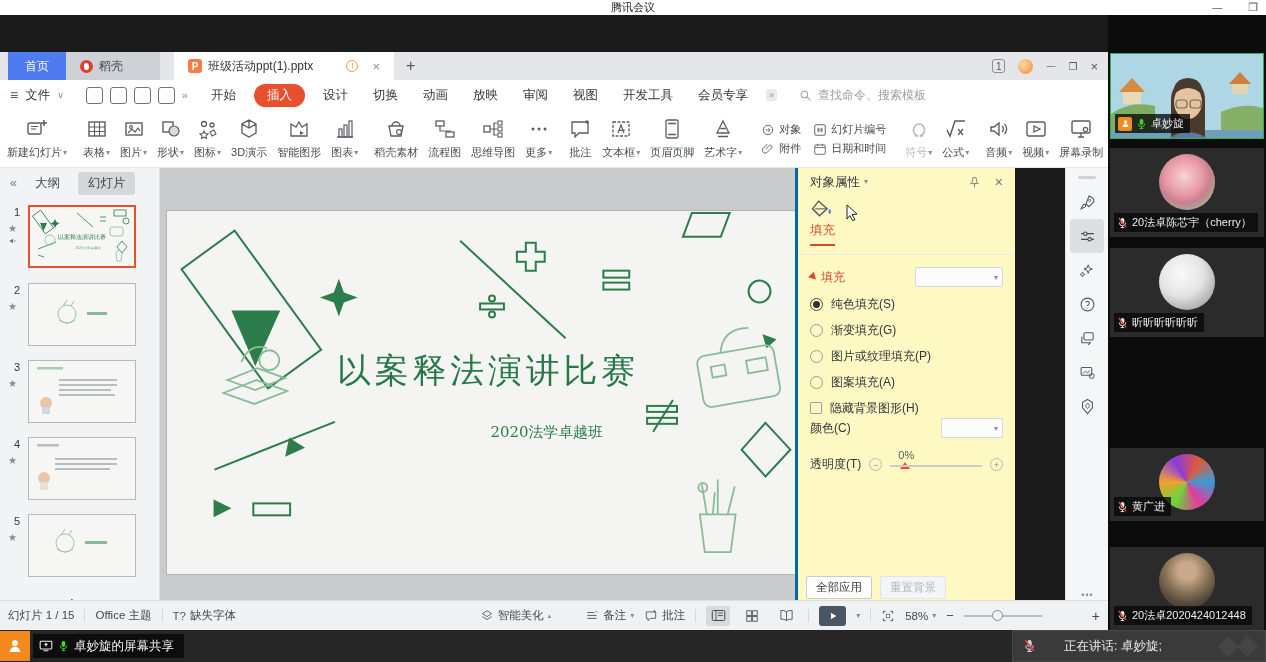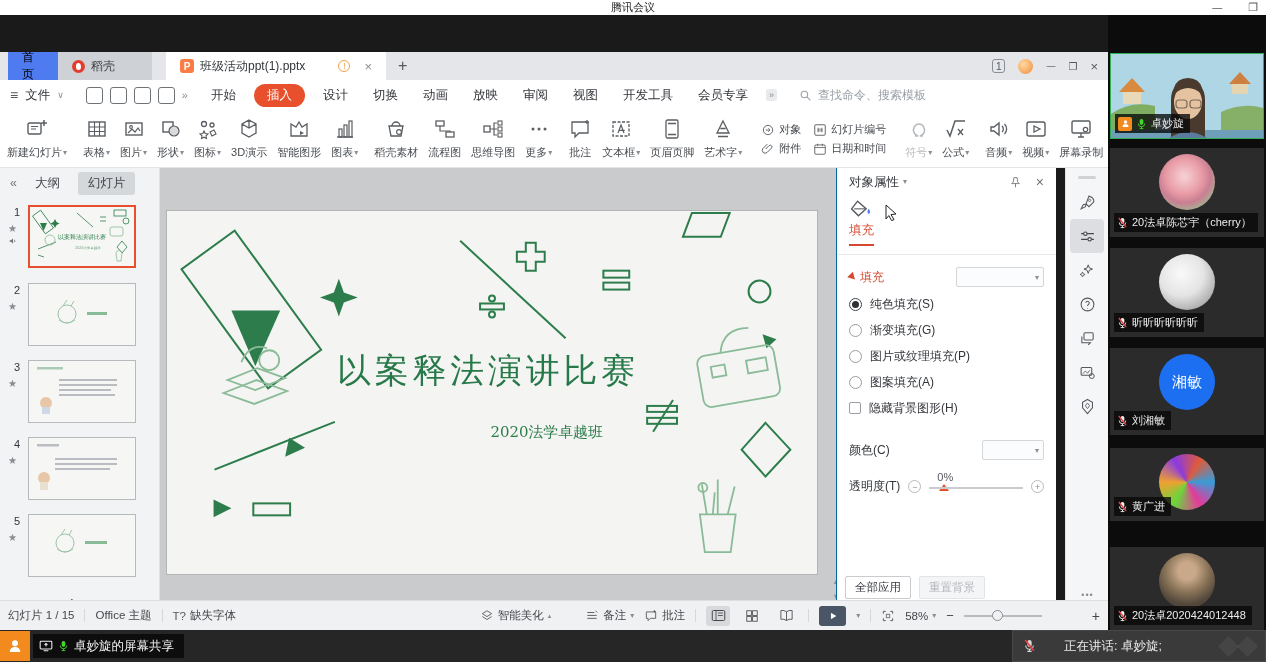--- a/index.html
+++ b/index.html
@@ -12,21 +12,21 @@
   
   #titlebar{left:0;top:0;width:1266px;height:15px;background:#fff;display:flex;align-items:center;justify-content:center;font-size:11px;color:#1b1b1b}
   #win-controls{position:absolute;right:8px;top:0;height:15px;display:flex;align-items:center;gap:26px}
 
   
   #share{left:0;top:15px;width:1108px;height:615px;background:#1a1a1a}
 
   
   #tabbar{position:absolute;left:0;top:37px;width:1108px;height:28px;background:#e4e6e9;display:flex;align-items:stretch}
   .tab{display:flex;align-items:center;gap:6px;padding:0 14px;font-size:12px}
-  .tab-home{background:#4f7bf0;color:#000000;width:50px;}
+  .tab-home{background:#4f7bf0;color:#ffffff;width:58px;justify-content:center}
   .tab-docer{background:#ced1d5;color:#3a3d42;width:94px}
   .tab-doc{background:#fff;color:#33363b;width:220px;margin-left:14px;position:relative}
   .docer-dot{width:13px;height:13px;border-radius:50%;background:#e23d2e;position:relative}
   .docer-dot::after{content:"";position:absolute;left:4px;top:3px;width:5px;height:7px;background:#fff;border-radius:40% 60% 50% 50%}
   .picon{width:14px;height:14px;border-radius:3px;background:#f97b45;color:#fff;font-size:10px;font-weight:bold;display:flex;align-items:center;justify-content:center}
   .warn{width:12px;height:12px;border-radius:50%;border:1px solid #f0a24a;color:#f0a24a;font-size:9px;display:flex;align-items:center;justify-content:center;margin-left:auto}
   .tab-close{color:#8a8d92;font-size:13px;margin-left:8px}
   .tab-plus{color:#55585d;font-size:16px;display:flex;align-items:center;padding:0 12px}
   #doc-controls{position:absolute;right:10px;top:41px;display:flex;align-items:center;gap:13px;height:20px}
   .badge1{border:1px solid #8a8d92;border-radius:3px;font-size:10px;color:#55585d;padding:0 3px;height:14px;line-height:13px}
@@ -52,21 +52,21 @@
   .caret{font-size:8px;color:#8a8d92;line-height:1}
   .sep{width:1px;height:42px;background:#e7e8ea;margin:0 3px}
   .tgrid{display:grid;grid-template-columns:auto auto;gap:4px 12px;font-size:11px;color:#474b50;padding:0 8px}
   .trow{display:flex;align-items:flex-end;gap:4px;white-space:nowrap}
   .ti.disabled,.ti.disabled .lab{color:#b7babd}
   .tb-overflow{margin-left:auto;color:#8a8d92;font-size:11px;padding-right:4px}
 
   
   #sidebar{position:absolute;left:0;top:153px;width:160px;height:432px;background:#f2f3f5;border-right:1px solid #dfe1e3}
   #canvas{position:absolute;left:160px;top:153px;width:685px;height:432px;background:#c9cbcd}
-  #props{position:absolute;left:836px;top:153px;width:220px;height:432px;background:#ffffff;border-left:1px solid #0369a1}
+  #props{position:absolute;left:795px;top:153px;width:220px;height:432px;background:#fef9c3;border-left:3px solid #0369a1}
   #strip{position:absolute;left:1065px;top:153px;width:43px;height:432px;background:#f5f6f8;border-left:1px solid #e1e3e5}
 
   
   .sb-head{display:flex;align-items:center;height:30px;padding:0 10px;font-size:12.5px;color:#44484d;gap:18px}
   .sb-tab-sel{background:#d5d8db;border-radius:3px;padding:3px 10px}
   .thumb{position:absolute;left:28px;width:108px;height:63px;background:#f6f6f4;border:1px solid #b7babc}
   .thumb.sel{border:2px solid #e8502d}
   .tnum{position:absolute;left:14px;font-size:11px;color:#33363b}
   .tstar{position:absolute;left:8px}
   .add-slide{position:absolute;left:66px;top:425px;font-size:20px;color:#55585d}
@@ -663,21 +663,21 @@
         <span>图片或纹理填充(P)</span>
       </div>
       <div class="pp-row opt">
         <span class="radio"></span>
         <span>图案填充(A)</span>
       </div>
       <div class="pp-row opt">
         <span class="checkbox"></span>
         <span>隐藏背景图形(H)</span>
       </div>
-      <div class="pp-row" style="margin-top:22px">
+      <div class="pp-row" style="">
         <span>颜色(C)</span>
         <span class="dbox" style="margin-left:auto;width:62px">
             <span class="caret">▾</span>
           </span>
       </div>
       <div class="pp-row" style="margin-top:18px;gap:8px">
         <span>透明度(T)</span>
         <span class="circle-btn" style="margin-left:auto">−</span>
         <span style="position:relative;flex:1;height:14px">
           <span style="position:absolute;left:8px;top:-9px;font-size:11px;color:#55585d">0%</span>
@@ -872,31 +872,20 @@
       <div class="tile-label">
         <svg width="11" height="12" viewBox="0 0 24 26">
             <rect x="8" y="2" width="8" height="13" rx="4" fill="#eee"></rect>
             <path d="M5 12 a7 7 0 0 0 14 0 M12 19 v4 M8 23 h8" fill="none" stroke="#eee" stroke-width="2"></path>
             <path d="M4 2 L20 22" stroke="#e5413e" stroke-width="3"></path>
           </svg>
         <span>昕昕昕昕昕昕</span>
       </div>
     </div>
 
-    <div class="tile" style="top:333px;height:87px">
-      <span class="pav pav-blue">湘敏</span>
-      <div class="tile-label">
-        <svg width="11" height="12" viewBox="0 0 24 26">
-            <rect x="8" y="2" width="8" height="13" rx="4" fill="#eee"></rect>
-            <path d="M5 12 a7 7 0 0 0 14 0 M12 19 v4 M8 23 h8" fill="none" stroke="#eee" stroke-width="2"></path>
-            <path d="M4 2 L20 22" stroke="#e5413e" stroke-width="3"></path>
-          </svg>
-        <span>刘湘敏</span>
-      </div>
-    </div>
 
     <div class="tile" style="top:433px;height:73px">
       <span class="pav" style="background:conic-gradient(from 30deg,#e05a3a,#3a9bd6,#e53a9b,#6bd63a,#f0a030,#8a3ae0,#e05a3a)"></span>
       <div class="tile-label">
         <svg width="11" height="12" viewBox="0 0 24 26">
             <rect x="8" y="2" width="8" height="13" rx="4" fill="#eee"></rect>
             <path d="M5 12 a7 7 0 0 0 14 0 M12 19 v4 M8 23 h8" fill="none" stroke="#eee" stroke-width="2"></path>
             <path d="M4 2 L20 22" stroke="#e5413e" stroke-width="3"></path>
           </svg>
         <span>黄广进</span>

